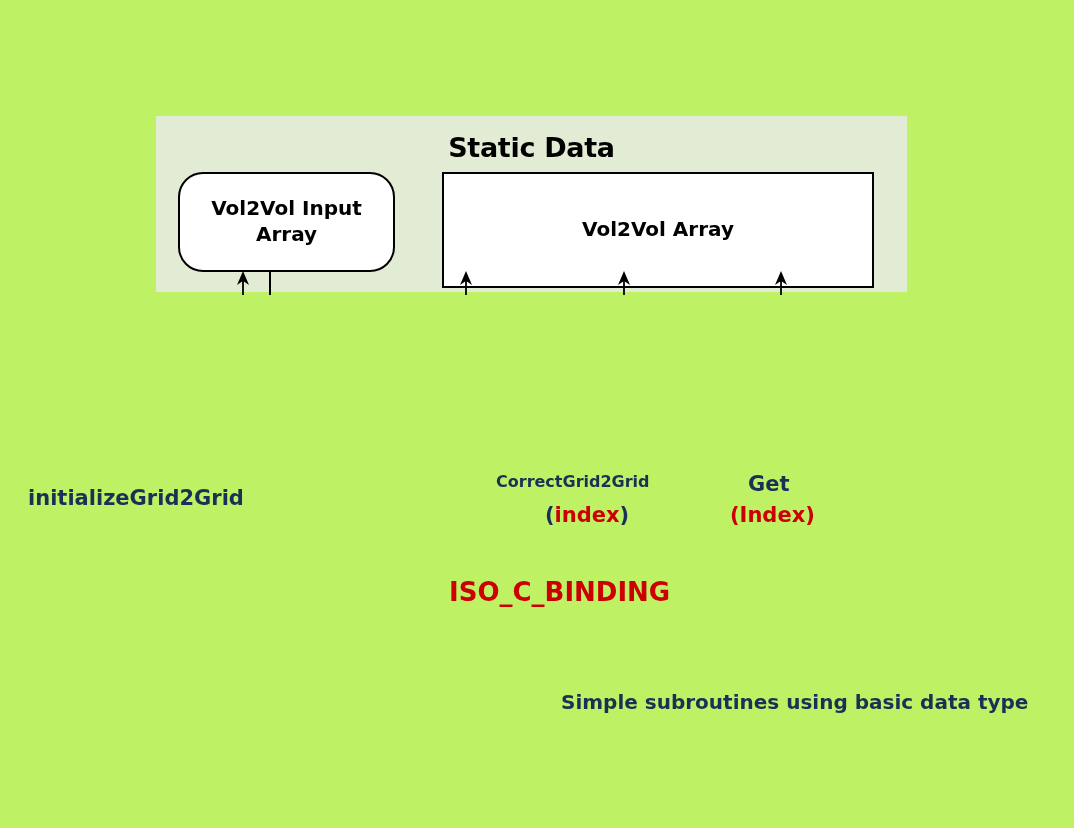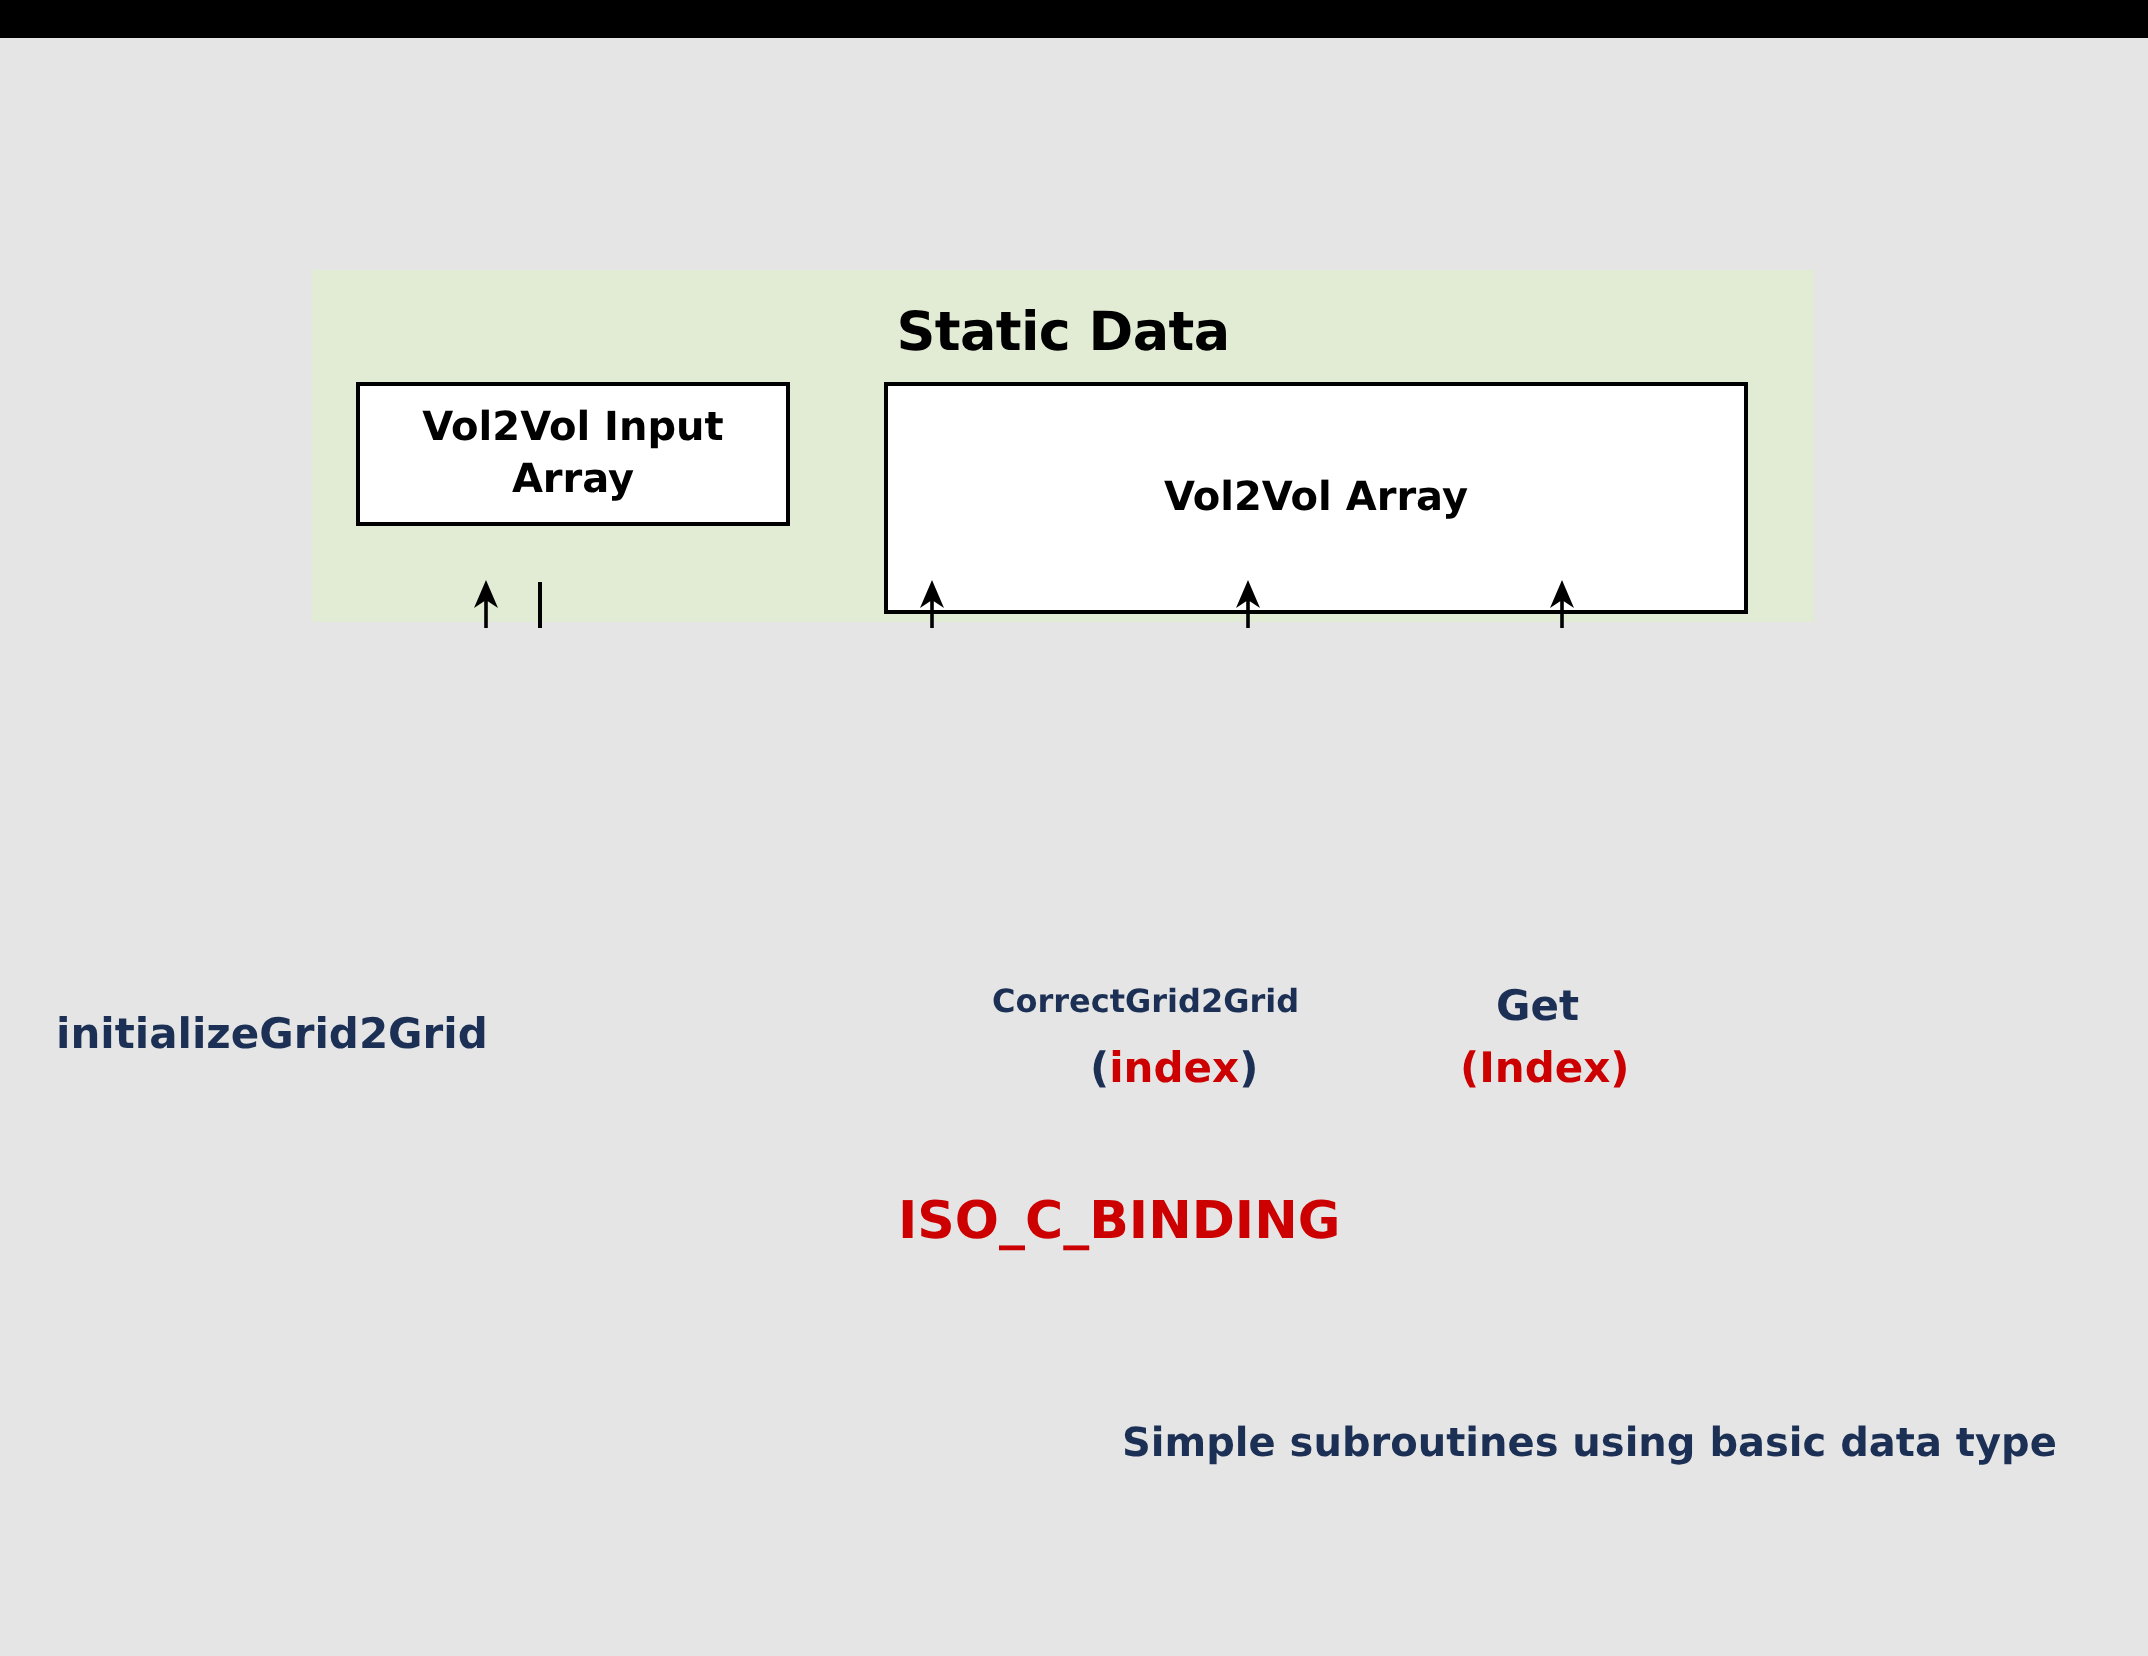--- a/index.html
+++ b/index.html
@@ -11,22 +11,21 @@
     width: 1074px;
     height: 828px;
     position: relative;
     overflow: hidden;
     font-family: "DejaVu Sans", "Liberation Sans", sans-serif;
   }
 
   .stage {
     position: absolute;
     inset: 0;
-    background: #e5e5e5;
-    margin-top: 19px;
+    background: #bef264;
   }
 
   
   .static-panel {
     position: absolute;
     left: 156px;
     top: 116px;
     width: 751px;
     height: 176px;
     background: #e2ecd4;
@@ -58,21 +57,22 @@
     font-weight: 700;
     font-size: 20px;
     line-height: 1.28;
     font-family: "DejaVu Sans", "Liberation Sans", sans-serif;
   }
 
   .data-box.input-array {
     left: 22px;
     top: 56px;
     width: 217px;
-    height: 72px;
+    height: 100px;
+    border-radius: 25px;
   }
 
   .data-box.main-array {
     left: 286px;
     top: 56px;
     width: 432px;
     height: 116px;
   }
 
   

